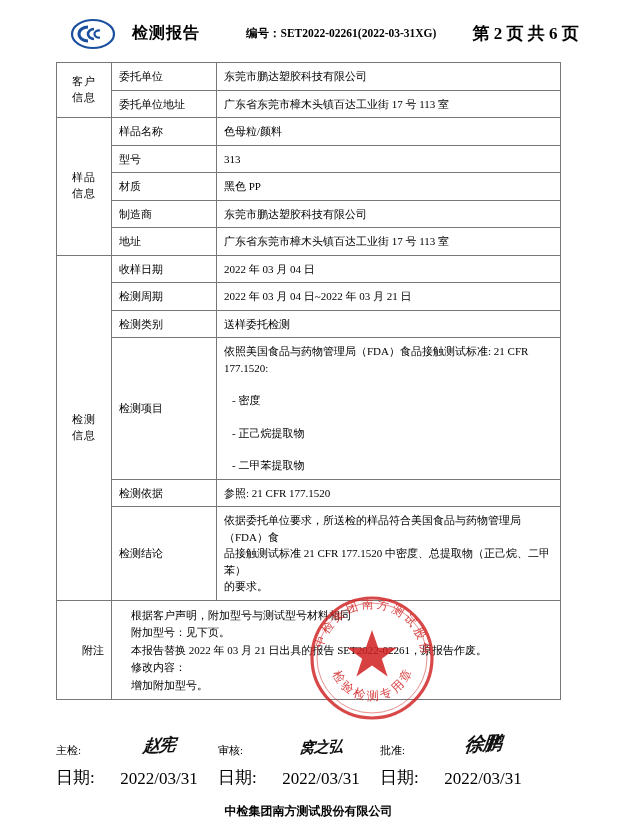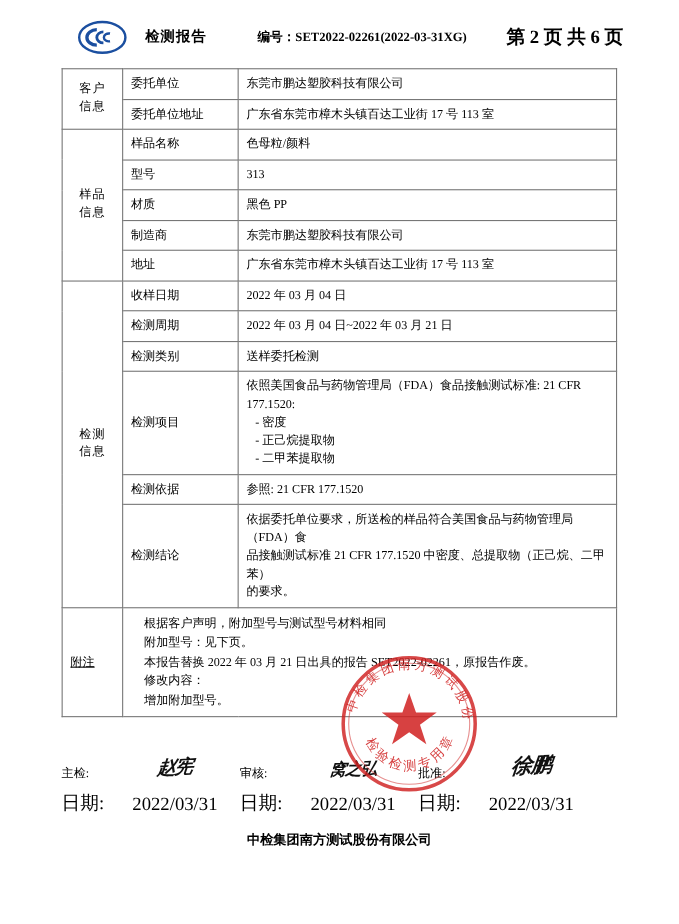--- a/index.html
+++ b/index.html
@@ -30,21 +30,21 @@
   }
   .logo {
     width: 46px;
     height: 30px;
     margin-left: 70px;
     flex: 0 0 auto;
     position: relative;
   }
   .logo svg { display:block; }
   .hdr-title {
-    font-size: 13px;
+    font-size: 16px;
     font-weight: bold;
     margin-left: 16px;
     letter-spacing: 1px;
   }
   .hdr-code {
     font-size: 11.5px;
     font-weight: bold;
     margin-left: 46px;
     white-space: nowrap;
   }
@@ -85,27 +85,26 @@
     display: flex;
     flex-direction: column;
     align-items: center;
     line-height: 1.45;
   }
   .proj-list {
     margin: 0;
     padding: 0;
   }
   .proj-list div { white-space: nowrap; }
-  .indent { padding-left: 8px; }
+  .indent { padding-left: 8px; margin-top: 16px; }
 
   td.note-label {
     width: 40px;
-    text-align: left;
+    text-align: right;
     vertical-align: middle;
-    text-decoration: underline;
   }
   td.note-body {
     padding: 6px 7px;
   }
   td.note-body div { margin: 1px 12px; }
 
   
   .sign-area {
     position: relative;
     width: 505px;

